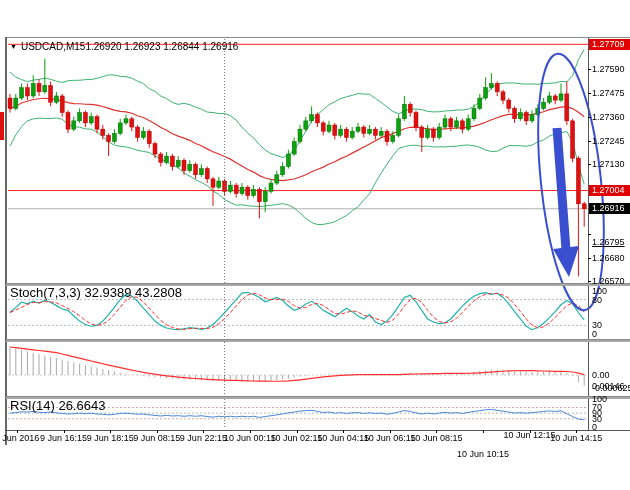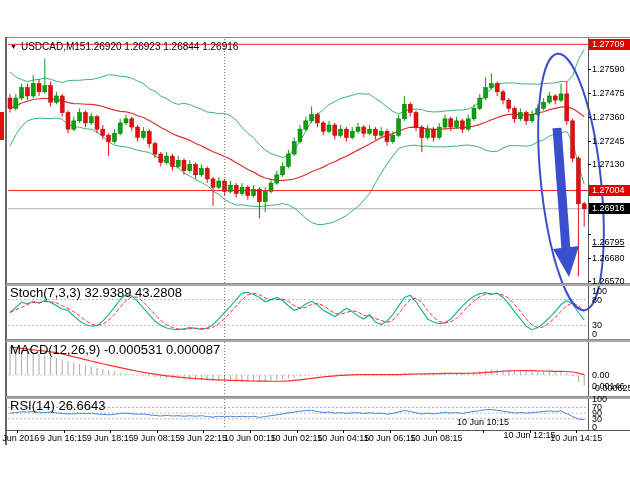--- a/index.html
+++ b/index.html
@@ -378,21 +378,20 @@
   <div class="frame" style="left:5px;top:430px;width:625px;height:1px;background:#555;"></div>
   <div class="sep" style="top:283px;"></div>
   <div class="sep" style="top:339px;"></div>
   <div class="sep" style="top:396px;"></div>
 
   <div id="chart-title">
     <span class="dd">▼</span><span class="sym">USDCAD,M15</span><span>1.26920 1.26923 1.26844 1.26916</span>
   </div>
 
   <div class="ind-lbl" style="left:10px;top:287px;">Stoch(7,3,3) 32.9389 43.2808</div>
-  <div class="ind-lbl" style="left:10px;top:344px;">MACD(12,26,9) -0.000531 0.000087</div>
   <div class="ind-lbl" style="left:10px;top:400px;">RSI(14) 26.6643</div>
 
   <div id="price-axis"></div>
   <div id="time-axis"></div>
 
 <div class="lbl" style="left: 592px; top: 64px;">1.27590</div>
     <div class="tick" style="left: 588px; top: 69px; width: 3px; height: 1px;"></div>
     <div class="lbl" style="left: 592px; top: 87.851px;">1.27475</div>
     <div class="tick" style="left: 588px; top: 92.851px; width: 3px; height: 1px;"></div>
     <div class="lbl" style="left: 592px; top: 111.702px;">1.27360</div>
@@ -435,20 +434,20 @@
     <div class="lbl" style="left: 250px; top: 433px; transform: translateX(-50%);">10 Jun 00:15</div>
     <div class="tick" style="left: 250px; top: 430px; width: 1px; height: 3px;"></div>
     <div class="lbl" style="left: 296.6px; top: 433px; transform: translateX(-50%);">10 Jun 02:15</div>
     <div class="tick" style="left: 296.6px; top: 430px; width: 1px; height: 3px;"></div>
     <div class="lbl" style="left: 343.2px; top: 433px; transform: translateX(-50%);">10 Jun 04:15</div>
     <div class="tick" style="left: 343.2px; top: 430px; width: 1px; height: 3px;"></div>
     <div class="lbl" style="left: 389.8px; top: 433px; transform: translateX(-50%);">10 Jun 06:15</div>
     <div class="tick" style="left: 389.8px; top: 430px; width: 1px; height: 3px;"></div>
     <div class="lbl" style="left: 436.4px; top: 433px; transform: translateX(-50%);">10 Jun 08:15</div>
     <div class="tick" style="left: 436.4px; top: 430px; width: 1px; height: 3px;"></div>
-    <div class="lbl" style="left: 483px; top: 417px; transform: translateX(-50%);">10 Jun 10:15</div>
+    <div class="lbl" style="left: 483px; top: 449px; transform: translateX(-50%);">10 Jun 10:15</div>
     <div class="tick" style="left: 483px; top: 430px; width: 1px; height: 3px;"></div>
     <div class="lbl" style="left: 529.6px; top: 430px; transform: translateX(-50%);">10 Jun 12:15</div>
     <div class="tick" style="left: 529.6px; top: 430px; width: 1px; height: 3px;"></div>
     <div class="lbl" style="left: 576.2px; top: 433px; transform: translateX(-50%);">10 Jun 14:15</div>
     <div class="tick" style="left: 576.2px; top: 430px; width: 1px; height: 3px;"></div>
 
 </div>
 
 </body></html>

